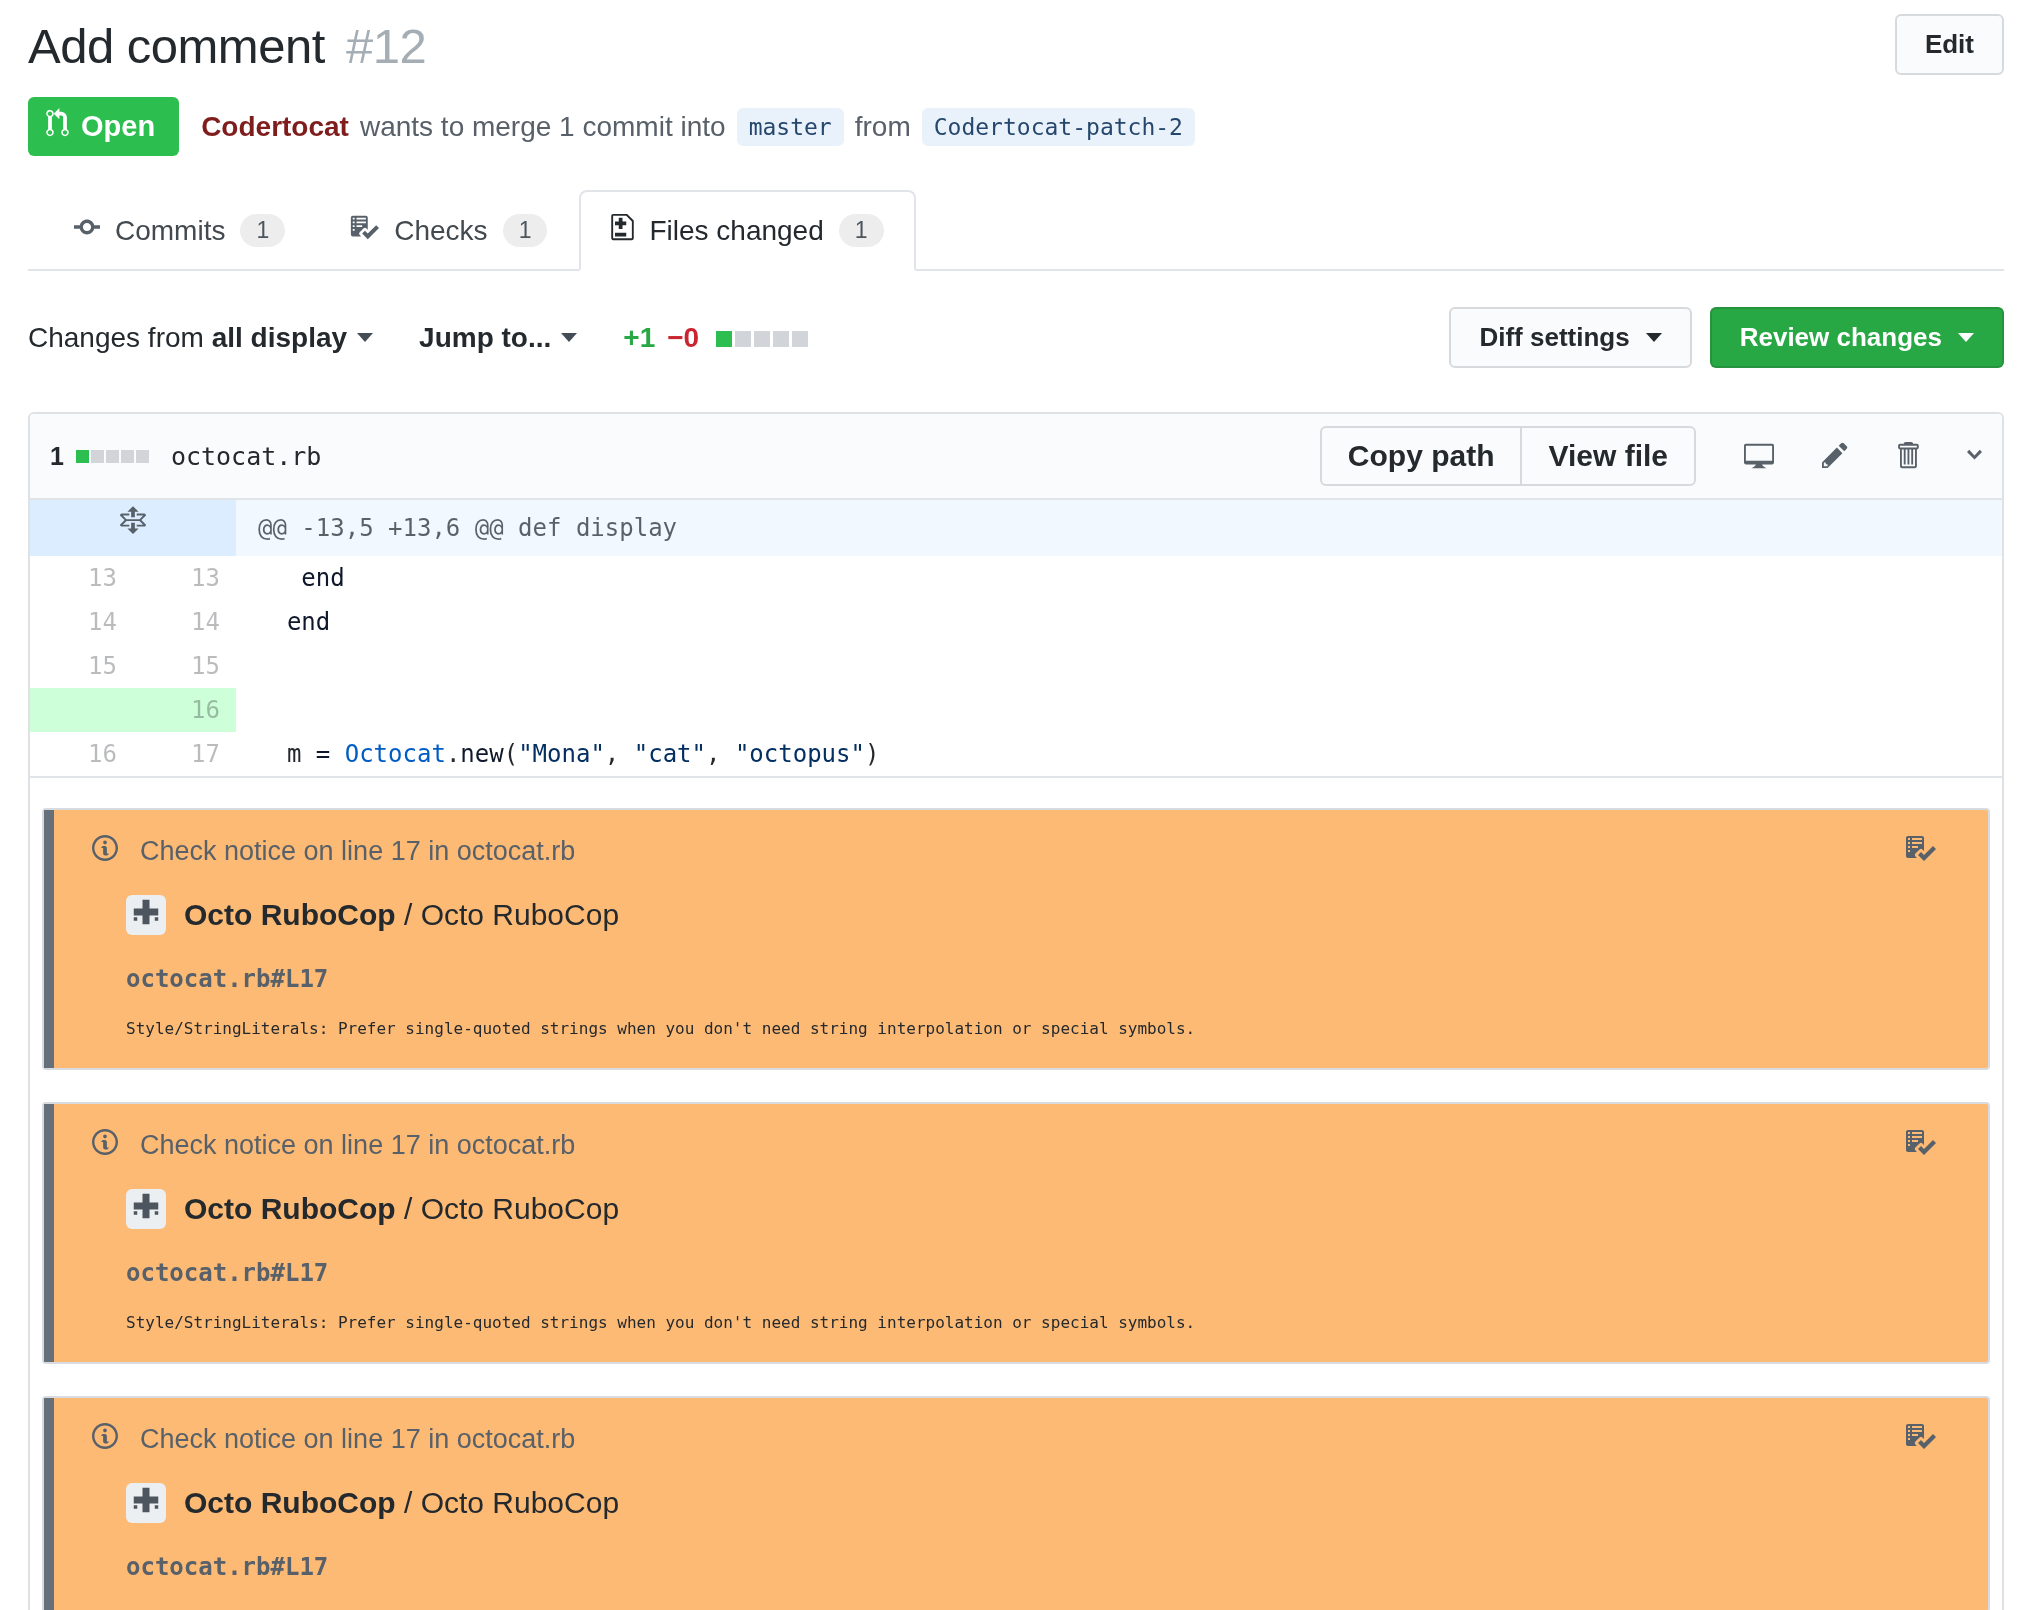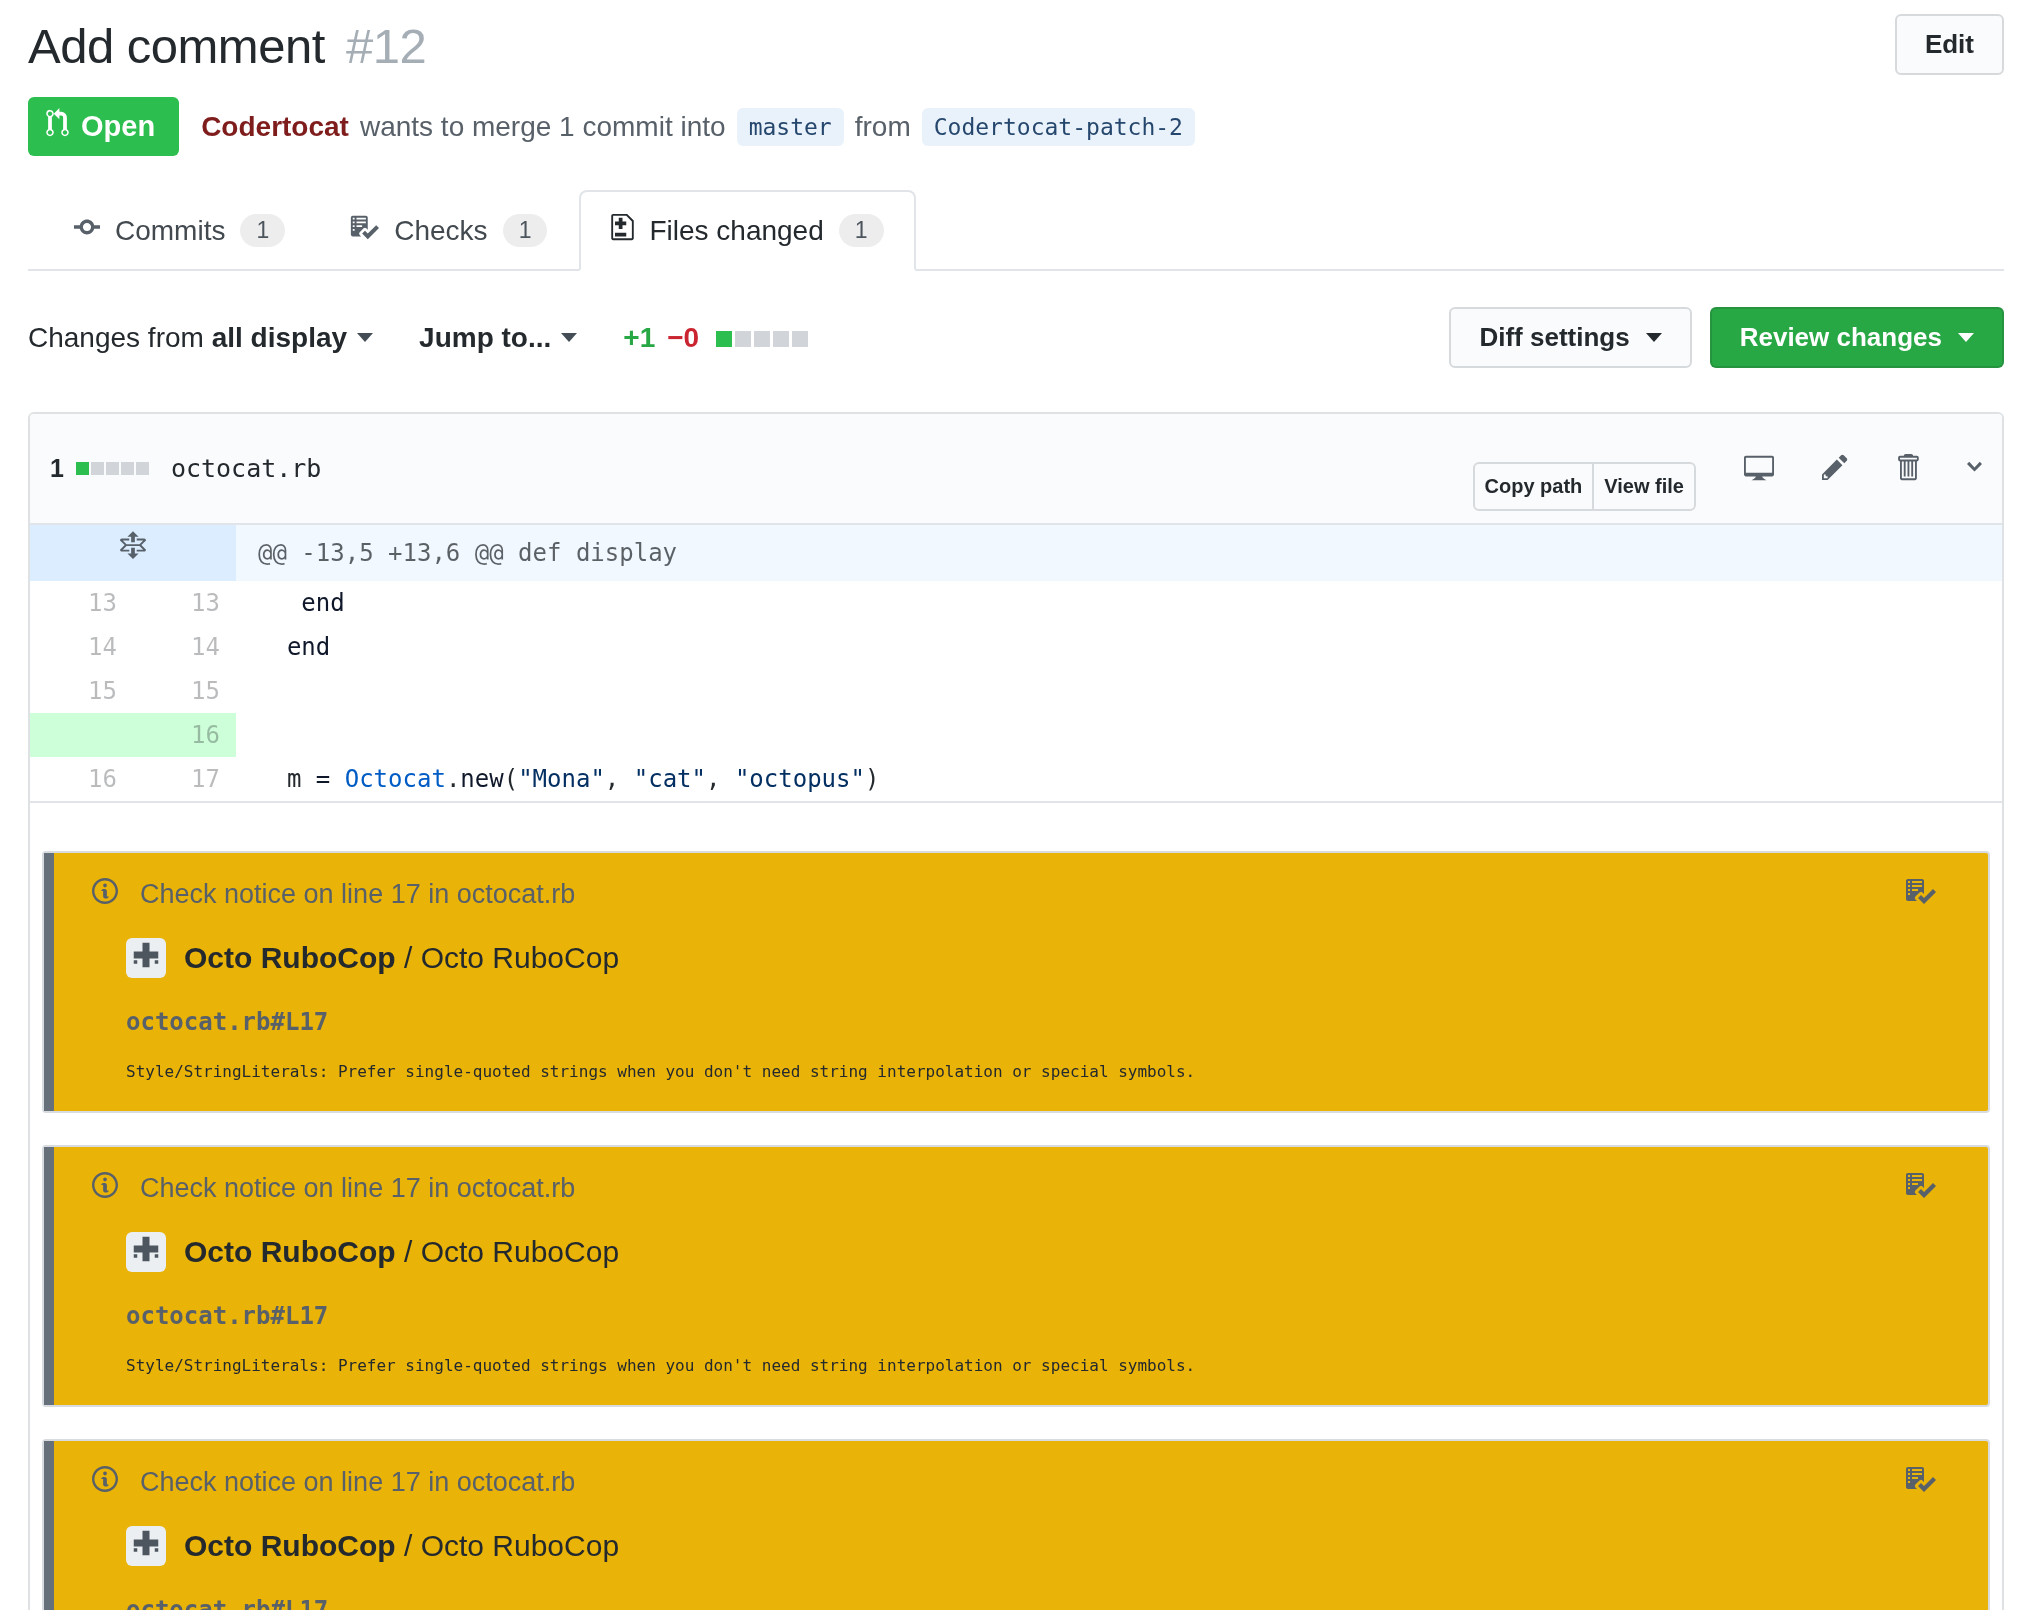--- a/index.html
+++ b/index.html
@@ -70,21 +70,21 @@
   .file-header {
     display:flex; align-items:center; gap:14px;
     background:#fafbfc; border-bottom:2px solid #e1e4e8; padding:12px 20px;
   }
   .file-stat { display:flex; align-items:center; font-size:25px; font-weight:600; color:#24292e; }
   .file-stat .block { width:13px; height:13px; margin-left:2px; }
   .file-stat .blocks { margin-left:10px; display:inline-flex; }
   .file-name { font-family:"DejaVu Sans Mono","Liberation Mono",monospace; font-size:25px; color:#24292e; margin-left:8px; }
   .file-actions { margin-left:auto; display:flex; align-items:center; gap:48px; }
   .btn-group { display:inline-flex; }
-  .btn-sm { font-size:20px; padding:11px 10px; gap:0;margin-top:36px; }
+  .btn-sm { font-size:30px; padding:11px 26px; gap:0; }
   .btn-group .btn-sm:first-child { border-radius:6px 0 0 6px; border-right-width:1px; }
   .btn-group .btn-sm:last-child { border-radius:0 6px 6px 0; border-left-width:1px; }
   .icon-btn { background:none; border:none; padding:0; cursor:pointer; display:inline-flex; }
   .icon-btn svg { fill:#586069; }
 
   
   .diff-table { font-family:"DejaVu Sans Mono","Liberation Mono",monospace; font-size:24px; }
   .diff-row { display:grid; grid-template-columns:103px 103px 1fr; height:44px; line-height:44px; }
   .num-cell { text-align:right; padding-right:16px; color:rgba(27,31,35,.3); cursor:pointer; }
   .code-cell { padding-left:22px; white-space:pre; color:#24292e; }
@@ -92,21 +92,21 @@
   .row-add .num-cell { background:#cdffd8; }
   .hunk-row { display:grid; grid-template-columns:206px 1fr; height:56px; line-height:56px; }
   .hunk-nums { background:#dbedff; display:flex; align-items:center; justify-content:center; cursor:pointer; }
   .hunk-nums svg { fill:#586069; }
   .hunk-code { background:#f1f8ff; color:rgba(27,31,35,.7); padding-left:22px; white-space:pre; }
   .tok-p { color:#24292e; } .tok-k { color:#0f172a;text-align:center; } .tok-o { color:#005cc5; }
   .tok-s { color:#032f62; } .tok-cm { color:#6a737d; }
 
   
   .annotations { border-top:2px solid #e1e4e8; padding:30px 12px 34px; font-family:"Liberation Sans","DejaVu Sans",sans-serif; }
-  .notice { position:relative; border:2px solid #d8dce1; border-radius:4px; margin-bottom:32px; padding:22px 52px 30px 48px; background:#eab308;margin-top:18px; }
+  .notice { position:relative; border:2px solid #d8dce1; border-radius:4px; margin-bottom:32px; padding:22px 52px 30px 48px; background:#fdba74; }
   .notice:last-child { margin-bottom:0; }
   .notice-bar { position:absolute; left:0; top:0; bottom:0; width:10px; background:#65707a; }
   .notice-header { display:flex; align-items:center; gap:22px; color:#586069; font-size:27px; }
   .notice-header .right { margin-left:auto; cursor:pointer; }
   .notice-header svg { fill:#586069; }
   .notice-app { display:flex; align-items:center; gap:18px; margin:24px 0 0 34px; font-size:30px; color:#24292e; }
   .avatar { width:40px; height:40px; border-radius:6px; background:#eceff1; display:flex; align-items:center; justify-content:center; }
   .avatar svg { fill:#4d565f; }
   .app-name b { font-weight:700; }
   .notice-loc { margin:30px 0 0 34px; font-family:"DejaVu Sans Mono","Liberation Mono",monospace; font-size:24px; font-weight:700; color:#586069; }

